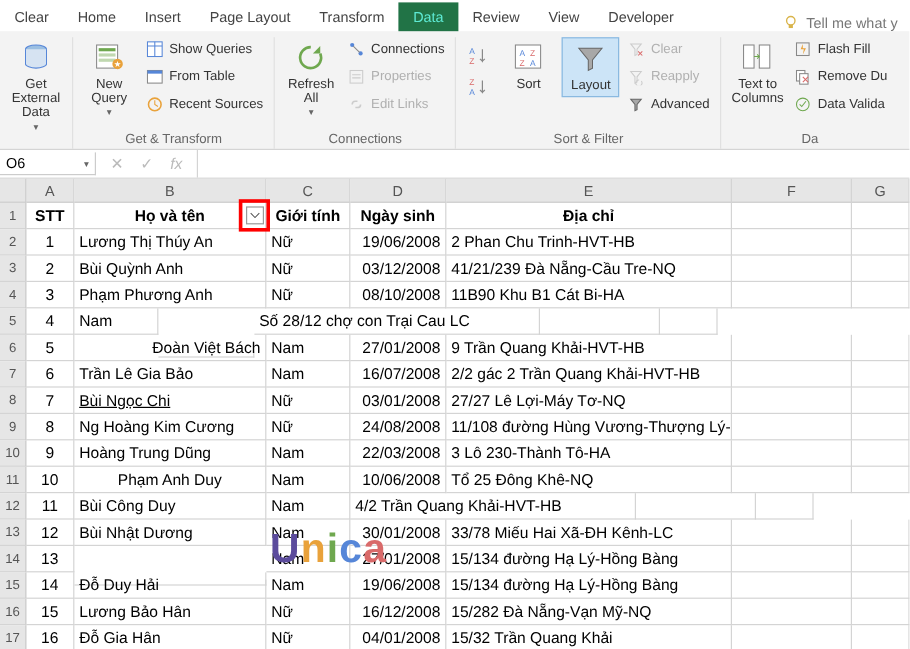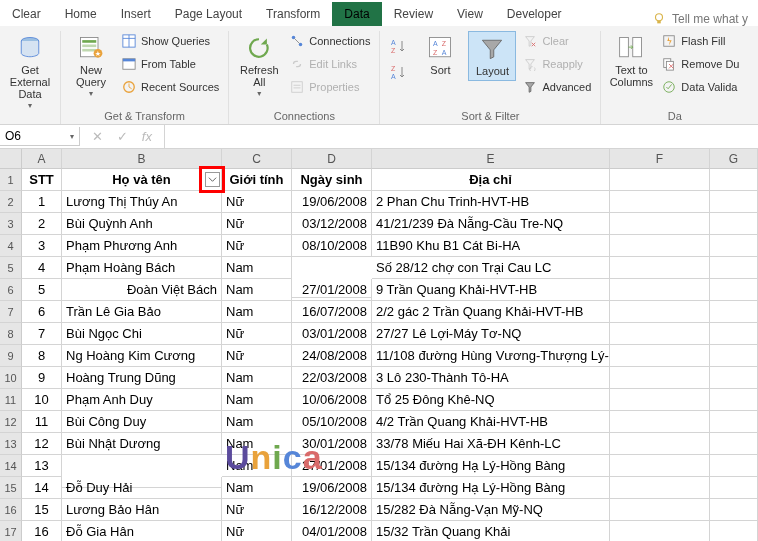--- a/index.html
+++ b/index.html
@@ -1,21 +1,21 @@
 <!DOCTYPE html>
 <html><head>
 <meta charset="utf-8">
 <style>
 * { margin: 0; padding: 0; box-sizing: border-box; font-family: "Segoe UI", Arial, sans-serif; }
 body { background: #fff; width: 758px; height: 541px; overflow: hidden; position: relative; }
 
 
 .ribbon-tabs { background: #fff; height: 26px; display: flex; align-items: flex-end; font-size: 12px; color: #444; border-bottom: none; }
 .tab { padding: 5px 12px 5px; cursor: pointer; }
-.tab.active { background: #217346; color: #000000; }
+.tab.active { background: #217346; color: #5eead4; }
 .tellme { margin-left: auto; display: flex; align-items: center; color: #777; padding: 0 10px; gap: 6px; }
 .bulb { width: 14px; height: 14px; }
 
 
 .ribbon { background: #f3f3f3; border-bottom: 1px solid #d4d4d4; height: 99px; display: flex; padding-top: 5px; }
 .group { border-right: 1px solid #e0e0e0; display: flex; flex-direction: column; padding: 0 6px; }
 .group-content { display: flex; align-items: flex-start; gap: 4px; flex: 1; }
 .group-label { font-size: 11px; color: #666; text-align: center; padding: 2px 0 2px; }
 .bigbtn { display: flex; flex-direction: column; align-items: center; justify-content: flex-start; width: 48px; padding: 3px 2px; font-size: 11px; color: #333; text-align: center; line-height: 1.1; gap: 2px; cursor: pointer; }
 .bigbtn svg, .bigbtn .ico { width: 28px; height: 28px; }
@@ -152,31 +152,31 @@
         <div class="smallbtn">
           <svg class="si" viewBox="0 0 16 16">
               <circle cx="4" cy="4" r="2" fill="#5686d8"></circle>
               <circle cx="12" cy="12" r="2" fill="#5686d8"></circle>
               <line x1="5" y1="5" x2="11" y2="11" stroke="#888"></line>
             </svg>
           <span>Connections</span>
         </div>
         <div class="smallbtn disabled">
           <svg class="si" viewBox="0 0 16 16">
-              <path d="M4 8a3 3 0 0 1 3-3h2M12 8a3 3 0 0 1-3 3H7" fill="none" stroke="#ccc" stroke-width="1.5"></path>
-            </svg>
-          <span>Edit Links</span>
-        </div>
-        <div class="smallbtn disabled">
-          <svg class="si" viewBox="0 0 16 16">
               <rect x="2" y="2" width="12" height="12" fill="none" stroke="#ccc"></rect>
               <line x1="4" y1="6" x2="12" y2="6" stroke="#ccc"></line>
               <line x1="4" y1="9" x2="12" y2="9" stroke="#ccc"></line>
             </svg>
           <span>Properties</span>
+        </div>
+        <div class="smallbtn disabled">
+          <svg class="si" viewBox="0 0 16 16">
+              <path d="M4 8a3 3 0 0 1 3-3h2M12 8a3 3 0 0 1-3 3H7" fill="none" stroke="#ccc" stroke-width="1.5"></path>
+            </svg>
+          <span>Edit Links</span>
         </div>
       </div>
     </div>
     <div class="group-label">Connections</div>
   </div>
 
   <div class="group">
     <div class="group-content">
       <div style="display:flex;flex-direction:column;gap:2px;padding-top:4px;">
         <div class="smallbtn" style="height:24px">
@@ -338,21 +338,20 @@
         <div class="cell" style="width: 160px;">Phạm Phương Anh</div>
         <div class="cell" style="width: 70px;">Nữ</div>
         <div class="cell right" style="width: 80px;">08/10/2008</div>
         <div class="cell" style="width: 238px;">11B90 Khu B1 Cát Bi-HA</div>
         <div class="cell" style="width: 100px;"></div>
         <div class="cell" style="width: 48px;"></div>
       </div>
       <div class="row">
         <div class="rowhdr">5</div>
         <div class="cell center" style="width: 40px;">4</div>
-        <div class="cell" style="width: 160px;">Phạm Hoàng Bách</div>
         <div class="cell" style="width: 70px;">Nam</div>
         <div class="cell right" style="width: 80px; margin-top: 36px;">04/11/2008</div>
         <div class="cell" style="width: 238px;">Số 28/12 chợ con Trại Cau LC</div>
         <div class="cell" style="width: 100px;"></div>
         <div class="cell" style="width: 48px;"></div>
       </div>
       <div class="row">
         <div class="rowhdr">6</div>
         <div class="cell center" style="width: 40px;">5</div>
         <div class="cell" style="width: 160px; text-align: right;">Đoàn Việt Bách</div>
@@ -368,21 +367,21 @@
         <div class="cell" style="width: 160px;">Trần Lê Gia Bảo</div>
         <div class="cell" style="width: 70px;">Nam</div>
         <div class="cell right" style="width: 80px;">16/07/2008</div>
         <div class="cell" style="width: 238px;">2/2 gác 2 Trần Quang Khải-HVT-HB</div>
         <div class="cell" style="width: 100px;"></div>
         <div class="cell" style="width: 48px;"></div>
       </div>
       <div class="row">
         <div class="rowhdr">8</div>
         <div class="cell center" style="width: 40px;">7</div>
-        <div class="cell" style="width: 160px;">Bùi Ngọc Chi</div>
+        <div class="cell" style="width: 160px; text-decoration: underline;">Bùi Ngọc Chi</div>
         <div class="cell" style="width: 70px;">Nữ</div>
         <div class="cell right" style="width: 80px;">03/01/2008</div>
         <div class="cell" style="width: 238px;">27/27 Lê Lợi-Máy Tơ-NQ</div>
         <div class="cell" style="width: 100px;"></div>
         <div class="cell" style="width: 48px;"></div>
       </div>
       <div class="row">
         <div class="rowhdr">9</div>
         <div class="cell center" style="width: 40px;">8</div>
         <div class="cell" style="width: 160px;">Ng Hoàng Kim Cương</div>
@@ -398,33 +397,32 @@
         <div class="cell" style="width: 160px;">Hoàng Trung Dũng</div>
         <div class="cell" style="width: 70px;">Nam</div>
         <div class="cell right" style="width: 80px;">22/03/2008</div>
         <div class="cell" style="width: 238px;">3 Lô 230-Thành Tô-HA</div>
         <div class="cell" style="width: 100px;"></div>
         <div class="cell" style="width: 48px;"></div>
       </div>
       <div class="row">
         <div class="rowhdr">11</div>
         <div class="cell center" style="width: 40px;">10</div>
-        <div class="cell" style="width: 160px;">Phạm Anh Duy</div>
+        <div class="cell" style="width: 160px; text-align: center;">Phạm Anh Duy</div>
         <div class="cell" style="width: 70px;">Nam</div>
         <div class="cell right" style="width: 80px;">10/06/2008</div>
         <div class="cell" style="width: 238px;">Tổ 25 Đông Khê-NQ</div>
         <div class="cell" style="width: 100px;"></div>
         <div class="cell" style="width: 48px;"></div>
       </div>
       <div class="row">
         <div class="rowhdr">12</div>
         <div class="cell center" style="width: 40px;">11</div>
         <div class="cell" style="width: 160px;">Bùi Công Duy</div>
         <div class="cell" style="width: 70px;">Nam</div>
-        <div class="cell right" style="width: 80px;">05/10/2008</div>
         <div class="cell" style="width: 238px;">4/2 Trần Quang Khải-HVT-HB</div>
         <div class="cell" style="width: 100px;"></div>
         <div class="cell" style="width: 48px;"></div>
       </div>
       <div class="row">
         <div class="rowhdr">13</div>
         <div class="cell center" style="width: 40px;">12</div>
         <div class="cell" style="width: 160px;">Bùi Nhật Dương</div>
         <div class="cell" style="width: 70px;">Nam</div>
         <div class="cell right" style="width: 80px;">30/01/2008</div>

